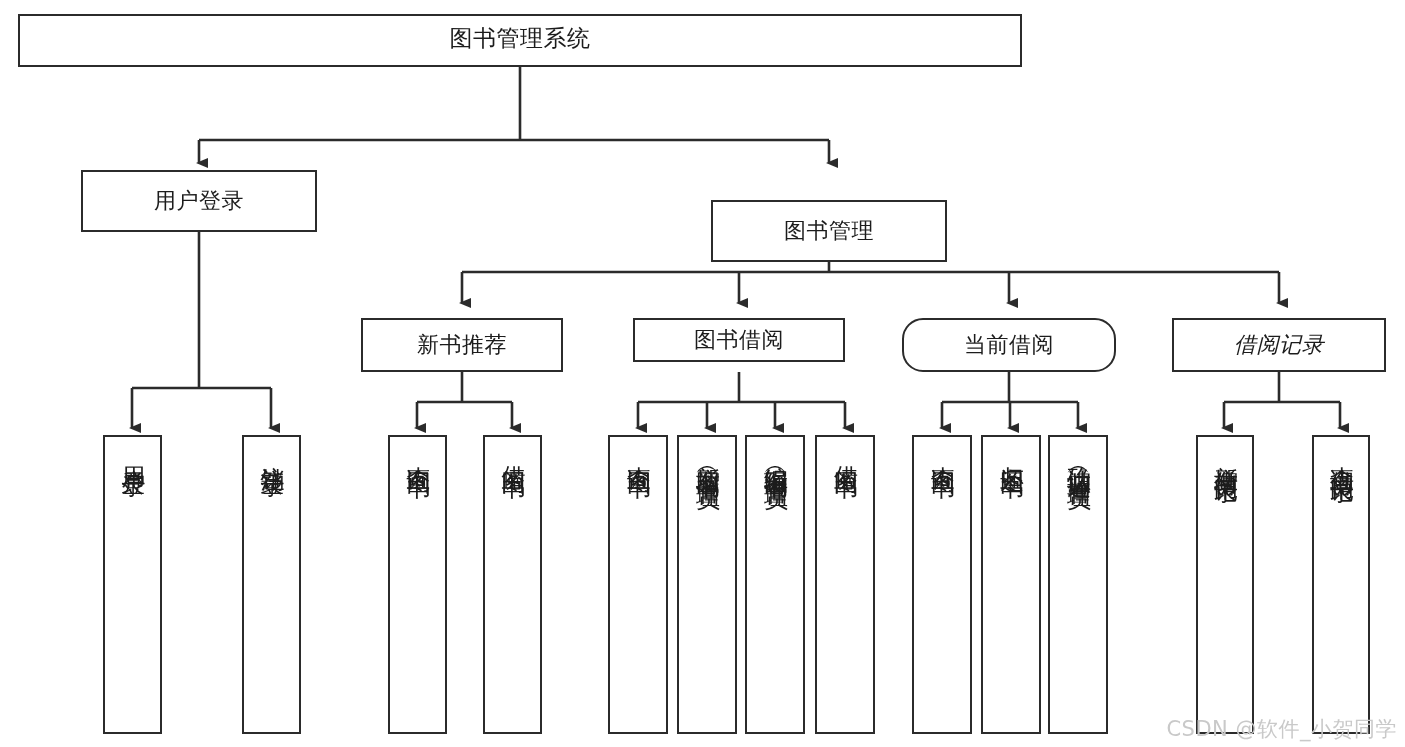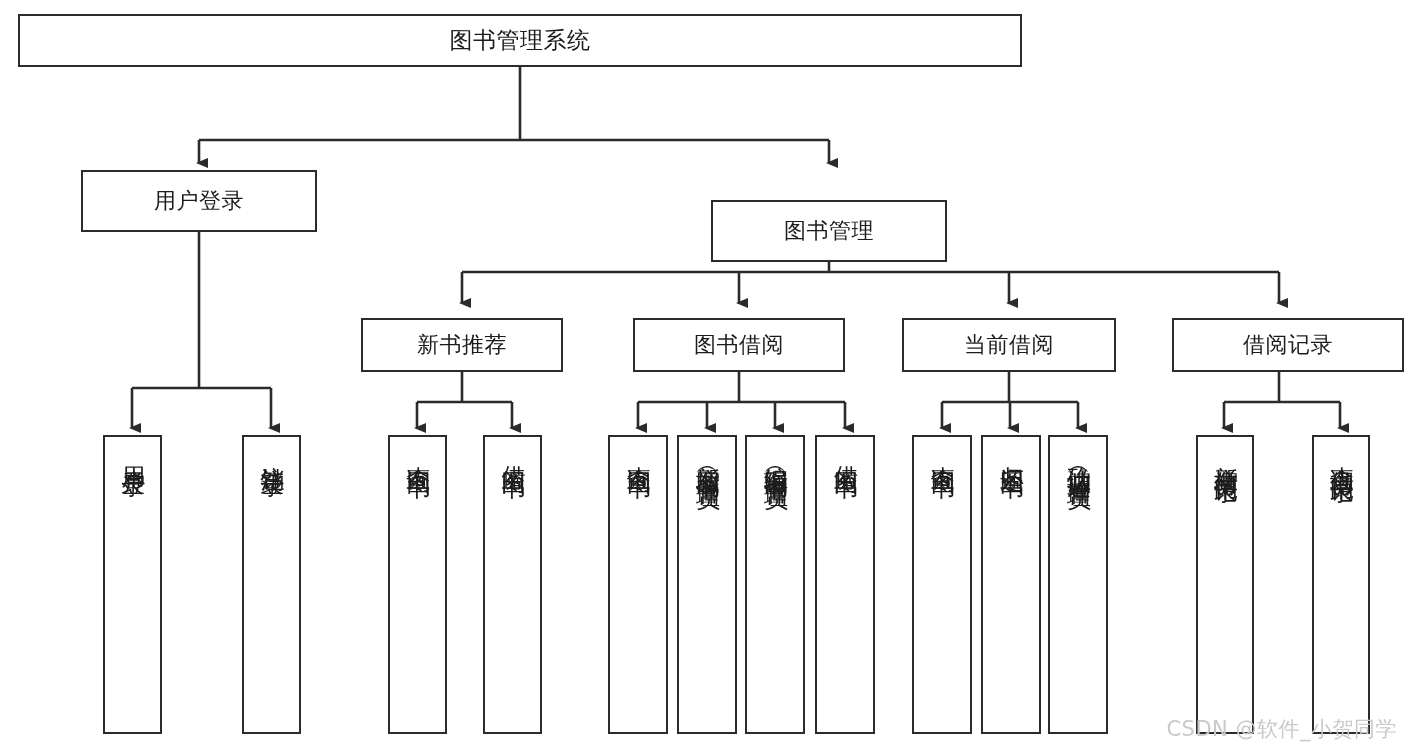--- a/index.html
+++ b/index.html
@@ -25,21 +25,21 @@
   .node{
     position:absolute;
     box-sizing:border-box;
     background:#ffffff;
     border:2.5px solid #2b2b2b;
     display:flex;
     align-items:center;
     justify-content:center;
     text-align:center;
   }
-  .node.root{ border-width:2.5px; }
+  .node.root{ border-width:2.5px;font-family:Liberation Mono, monospace; }
   .node .lbl{
     font-size:22px;
     line-height:1.15;
     letter-spacing:0.5px;
     color:#1c1c1c;
     white-space:nowrap;
   }
   .node.lvl1 .lbl{ font-size:23px; }
   .node.lvl2 .lbl{ font-size:22px; }
   .node.lvl3 .lbl{ font-size:22px; }
@@ -135,27 +135,27 @@
   <div class="node lvl2" style="left:81px; top:170px; width:236px; height:62px;">
     <span class="lbl">用户登录</span>
   </div>
   <div class="node lvl2" style="left:711px; top:170px; width:236px; height:62px;margin-top:30px;">
     <span class="lbl">图书管理</span>
   </div>
 
   <div class="node lvl3" style="left:361px; top:318px; width:202px; height:54px;">
     <span class="lbl">新书推荐</span>
   </div>
-  <div class="node lvl3" style="left:633px; top:318px; width:212px; height:54px;text-align:right;">
+  <div class="node lvl3" style="left:633px; top:318px; width:212px; height:44px;text-align:right;">
     <span class="lbl">图书借阅</span>
   </div>
-  <div class="node lvl3" style="left:902px; top:318px; width:214px; height:54px;">
+  <div class="node lvl3" style="left:902px; top:318px; width:214px; height:54px;border-radius:21px;">
     <span class="lbl">当前借阅</span>
   </div>
-  <div class="node lvl3" style="left:1172px; top:318px; width:232px; height:54px;">
+  <div class="node lvl3" style="left:1172px; top:318px; width:214px; height:54px;font-style:italic;">
     <span class="lbl">借阅记录</span>
   </div>
 
   <div class="node leaf" style="left:103px; top:435px; width:59px; height:299px;">
     <span class="lbl">用户登录</span>
   </div>
   <div class="node leaf" style="left:242px; top:435px; width:59px; height:299px;">
     <span class="lbl">注销登录</span>
   </div>
 

